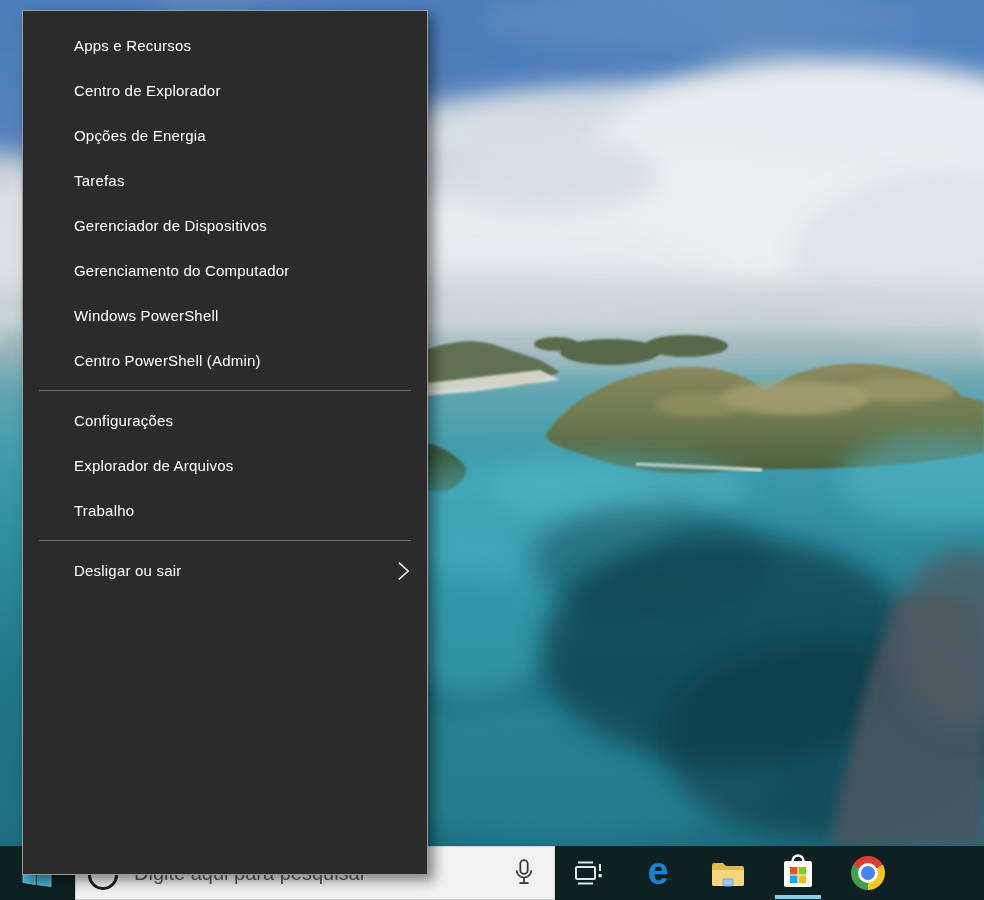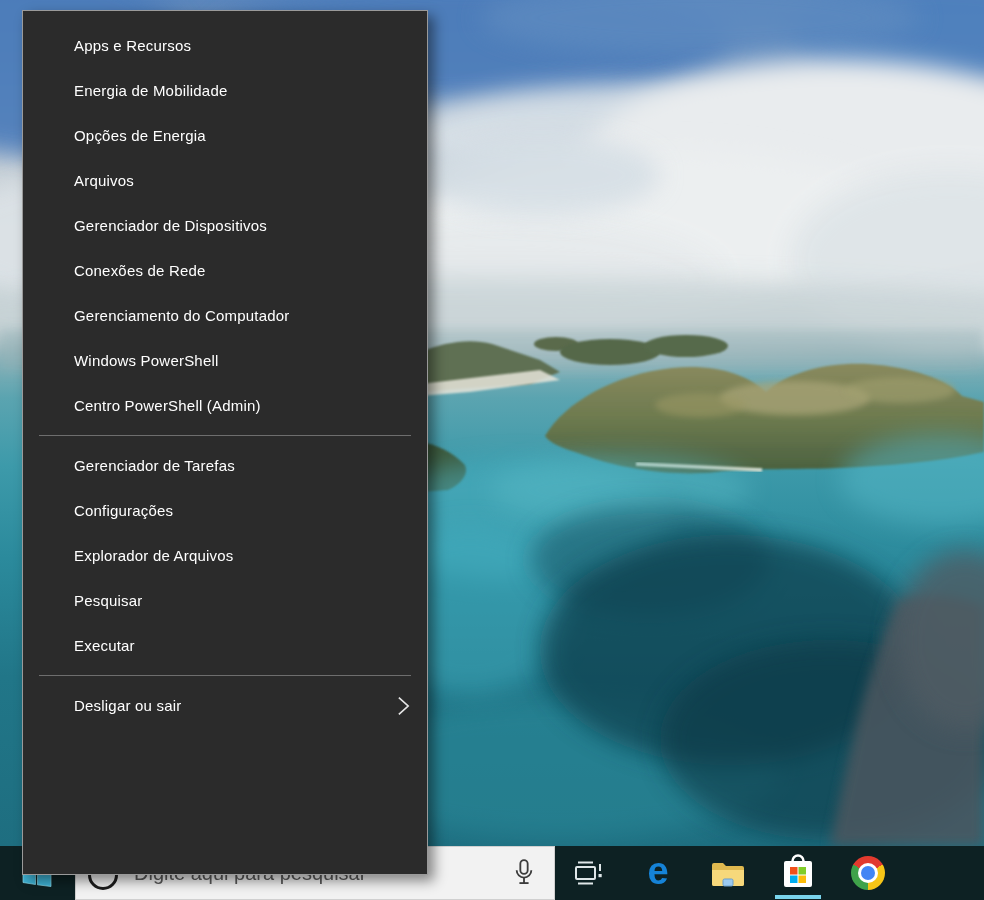--- a/index.html
+++ b/index.html
@@ -188,58 +188,49 @@
         <span class="chrome"></span>
       </div>
     </div>
   </div>
 
   <div class="winx-menu">
     <div class="menu-item">
         <span>Apps e Recursos</span>
       </div>
     <div class="menu-item">
-        <span>Energia de Mobilidade</span>
+        <span>Centro de Explorador</span>
       </div>
     <div class="menu-item">
         <span>Opções de Energia</span>
       </div>
     <div class="menu-item">
-        <span>Arquivos</span>
+        <span>Tarefas</span>
       </div>
     <div class="menu-item">
         <span>Gerenciador de Dispositivos</span>
       </div>
     <div class="menu-item">
-        <span>Conexões de Rede</span>
-      </div>
-    <div class="menu-item">
         <span>Gerenciamento do Computador</span>
       </div>
     <div class="menu-item">
         <span>Windows PowerShell</span>
       </div>
     <div class="menu-item">
         <span>Centro PowerShell (Admin)</span>
       </div>
     <div class="menu-sep"></div>
     <div class="menu-item">
-        <span>Gerenciador de Tarefas</span>
-      </div>
-    <div class="menu-item">
         <span>Configurações</span>
       </div>
     <div class="menu-item">
         <span>Explorador de Arquivos</span>
       </div>
     <div class="menu-item">
-        <span>Pesquisar</span>
-      </div>
-    <div class="menu-item">
-        <span>Executar</span>
+        <span>Trabalho</span>
       </div>
     <div class="menu-sep"></div>
     <div class="menu-item">
       <span>Desligar ou sair</span>
       <span class="submenu-arrow">
         <svg width="13" height="22" viewBox="0 0 14 22">
             <path d="M2,2 L12,11 L2,20" stroke="#e6e6e6" stroke-width="1.8" fill="none"></path>
           </svg>
       </span>
     </div>

